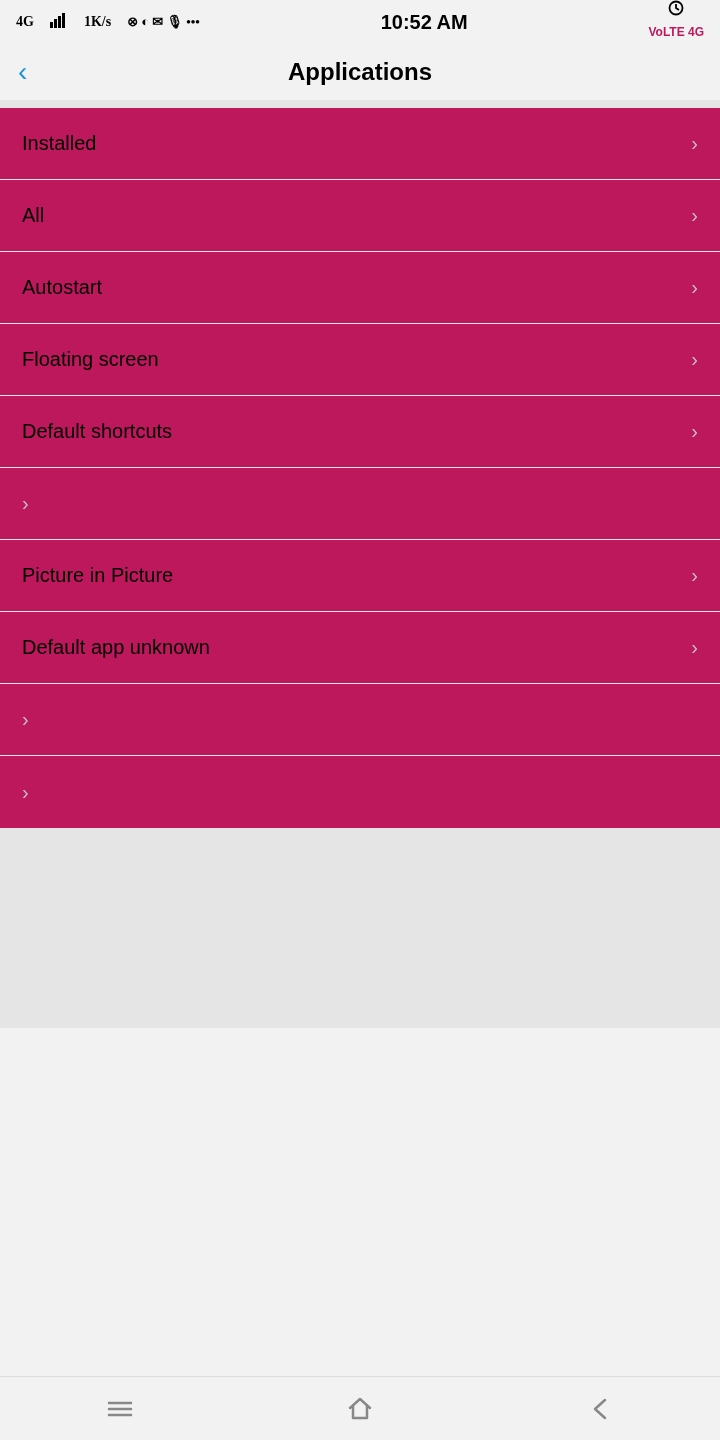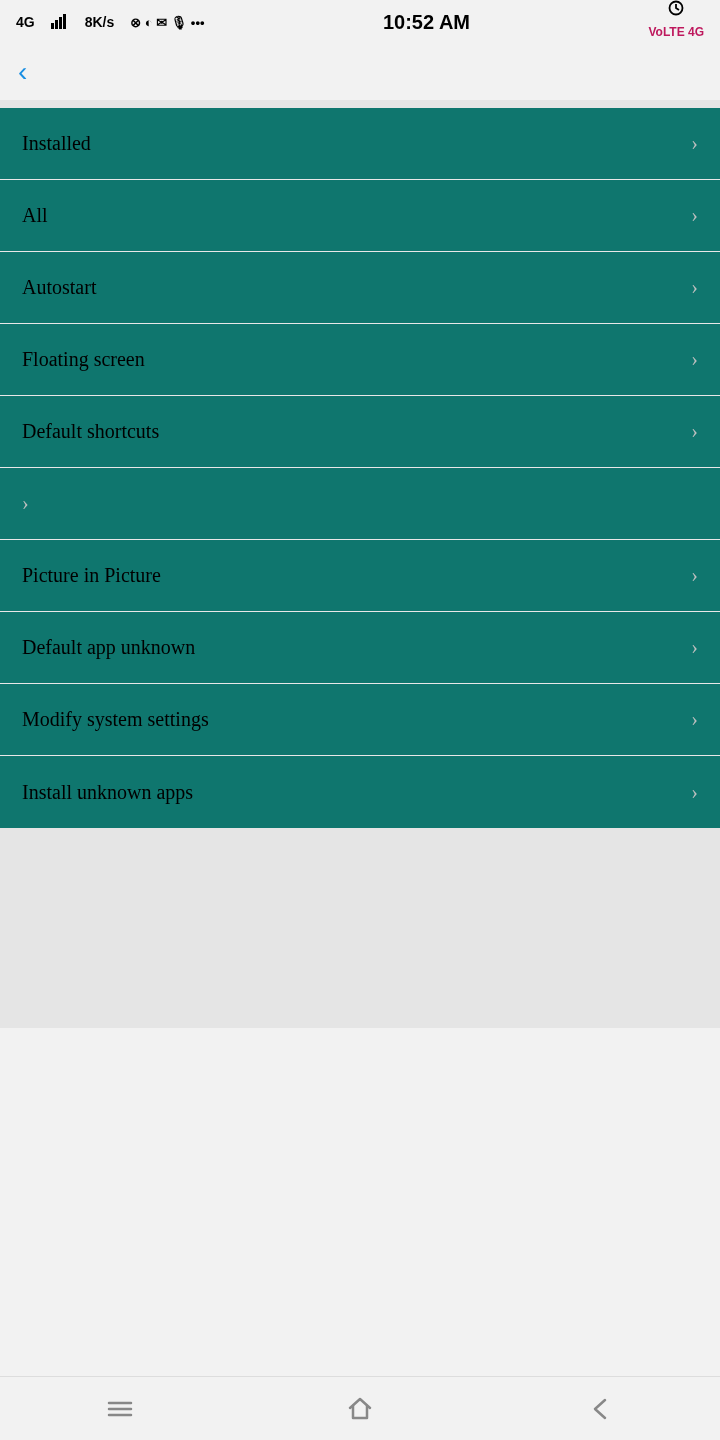--- a/index.html
+++ b/index.html
@@ -22,20 +22,21 @@
       padding: 6px 16px;
       height: 44px;
     }
     .status-left {
       display: flex;
       align-items: center;
       gap: 16px;
       font-size: 14px;
       font-weight: 600;
       color: #000;
+      font-family: Liberation Serif, serif;
     }
     .status-right {
       display: flex;
       align-items: center;
       gap: 6px;
       font-size: 13px;
       font-weight: 600;
       color: #be185d;
       flex-direction: column;
     }
@@ -105,22 +106,21 @@
       margin-top: 0;
     }
     .menu-item {
       display: flex;
       align-items: center;
       justify-content: space-between;
       padding: 0 22px;
       height: 72px;
       border-bottom: 1px solid #e8e8e8;
       cursor: pointer;
-      background: #0f766e;
-      font-family: Liberation Serif, serif;
+      background: #be185d;
     }
     .menu-item:last-child {
       border-bottom: none;
     }
     .menu-item-label {
       font-size: 20px;
       color: #000;
       font-weight: 400;
     }
     .chevron-icon {
@@ -170,21 +170,21 @@
   <div class="status-left">
     <span>4G</span>
     <span>
       <svg width="18" height="16" viewBox="0 0 18 16" fill="none">
         <rect x="0" y="10" width="3" height="6" fill="#000"></rect>
         <rect x="4" y="7" width="3" height="9" fill="#000"></rect>
         <rect x="8" y="4" width="3" height="12" fill="#000"></rect>
         <rect x="12" y="1" width="3" height="15" fill="#000"></rect>
       </svg>
     </span>
-    <span>8K/s</span>
+    <span>1K/s</span>
     <span style="font-size:13px;">⊗ ◐ ✉ 🎙 •••</span>
   </div>
   <div class="status-center">10:52 AM</div>
   <div class="status-right">
     <span>
       <svg width="14" height="16" viewBox="0 0 14 16" fill="none" stroke="#000" stroke-width="1.8">
         <polyline points="3,4 11,10 7,13 7,3 11,6 3,12"></polyline>
       </svg>
     </span>
     <span>
@@ -193,20 +193,21 @@
         <polyline points="8,4 8,8 11,10"></polyline>
       </svg>
     </span>
     <span style="font-size:12px; font-weight:700;">VoLTE 4G</span>
     <span class="battery-icon">33</span>
   </div>
 </div>
 
 <div class="header">
   <span class="back-btn">‹</span>
+  <span class="header-title">Applications</span>
 </div>
 
 <div class="header-divider"></div>
 
 <div class="menu-list" id="menu-list">
 <div class="menu-item">
       <span class="menu-item-label">Installed</span>
       <span class="chevron-icon">›</span>
     </div>
     <div class="menu-item">
@@ -230,25 +231,23 @@
     </div>
     <div class="menu-item">
       <span class="menu-item-label">Picture in Picture</span>
       <span class="chevron-icon">›</span>
     </div>
     <div class="menu-item">
       <span class="menu-item-label">Default app unknown</span>
       <span class="chevron-icon">›</span>
     </div>
     <div class="menu-item">
-      <span class="menu-item-label">Modify system settings</span>
-      <span class="chevron-icon">›</span>
-    </div>
-    <div class="menu-item">
-      <span class="menu-item-label">Install unknown apps</span>
+      <span class="chevron-icon">›</span>
+    </div>
+    <div class="menu-item">
       <span class="chevron-icon">›</span>
     </div>
   </div>
 
 <div class="bottom-space"></div>
 
 <div class="nav-bar">
   <div class="nav-btn">
     <svg viewBox="0 0 30 30">
       <line x1="4" y1="9" x2="26" y2="9" stroke="#888" stroke-width="2.5" stroke-linecap="round"></line>

